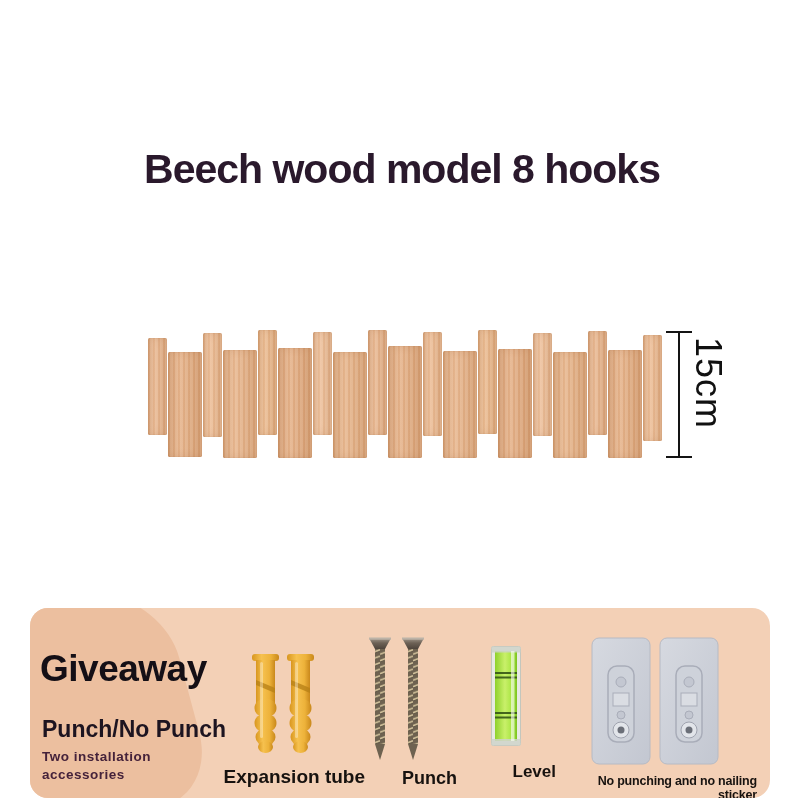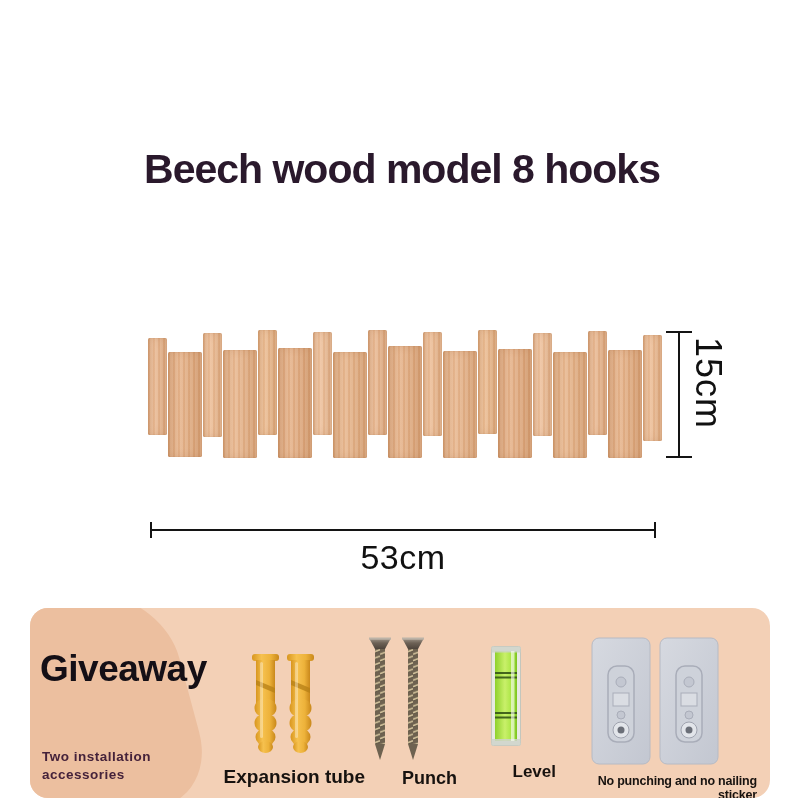--- a/index.html
+++ b/index.html
@@ -121,31 +121,26 @@
       <div class="slat" style="width: 19px; height: 106px; margin-top: 5px; background-color: rgb(236, 184, 141);"></div>
     </div>
 
   <div class="dim-v">
     <div class="cap top"></div>
     <div class="line"></div>
     <div class="cap bot"></div>
     <div class="lbl">15cm</div>
   </div>
 
-  <div class="dim-h">
-    <div class="cap l"></div>
-    <div class="line"></div>
-    <div class="cap r"></div>
-    <div class="lbl">53cm</div>
-  </div>
 
   <div class="card">
     <div class="blob"></div>
 
     <div class="gv-heading">Giveaway</div>
+    <div class="gv-sub">Punch/No Punch</div>
     <div class="gv-note">Two installation accessories</div>
 
     <svg class="item-icon" style="left:222px;top:44px;" width="62" height="104" viewBox="0 0 62 104">
       <defs>
         <linearGradient id="anch" x1="0" y1="0" x2="1" y2="0">
           <stop offset="0" stop-color="#d8961f"></stop>
             <stop offset="0.35" stop-color="#f6c14f"></stop>
           <stop offset="0.7" stop-color="#edb23a"></stop>
             <stop offset="1" stop-color="#c9881b"></stop>
         </linearGradient>

